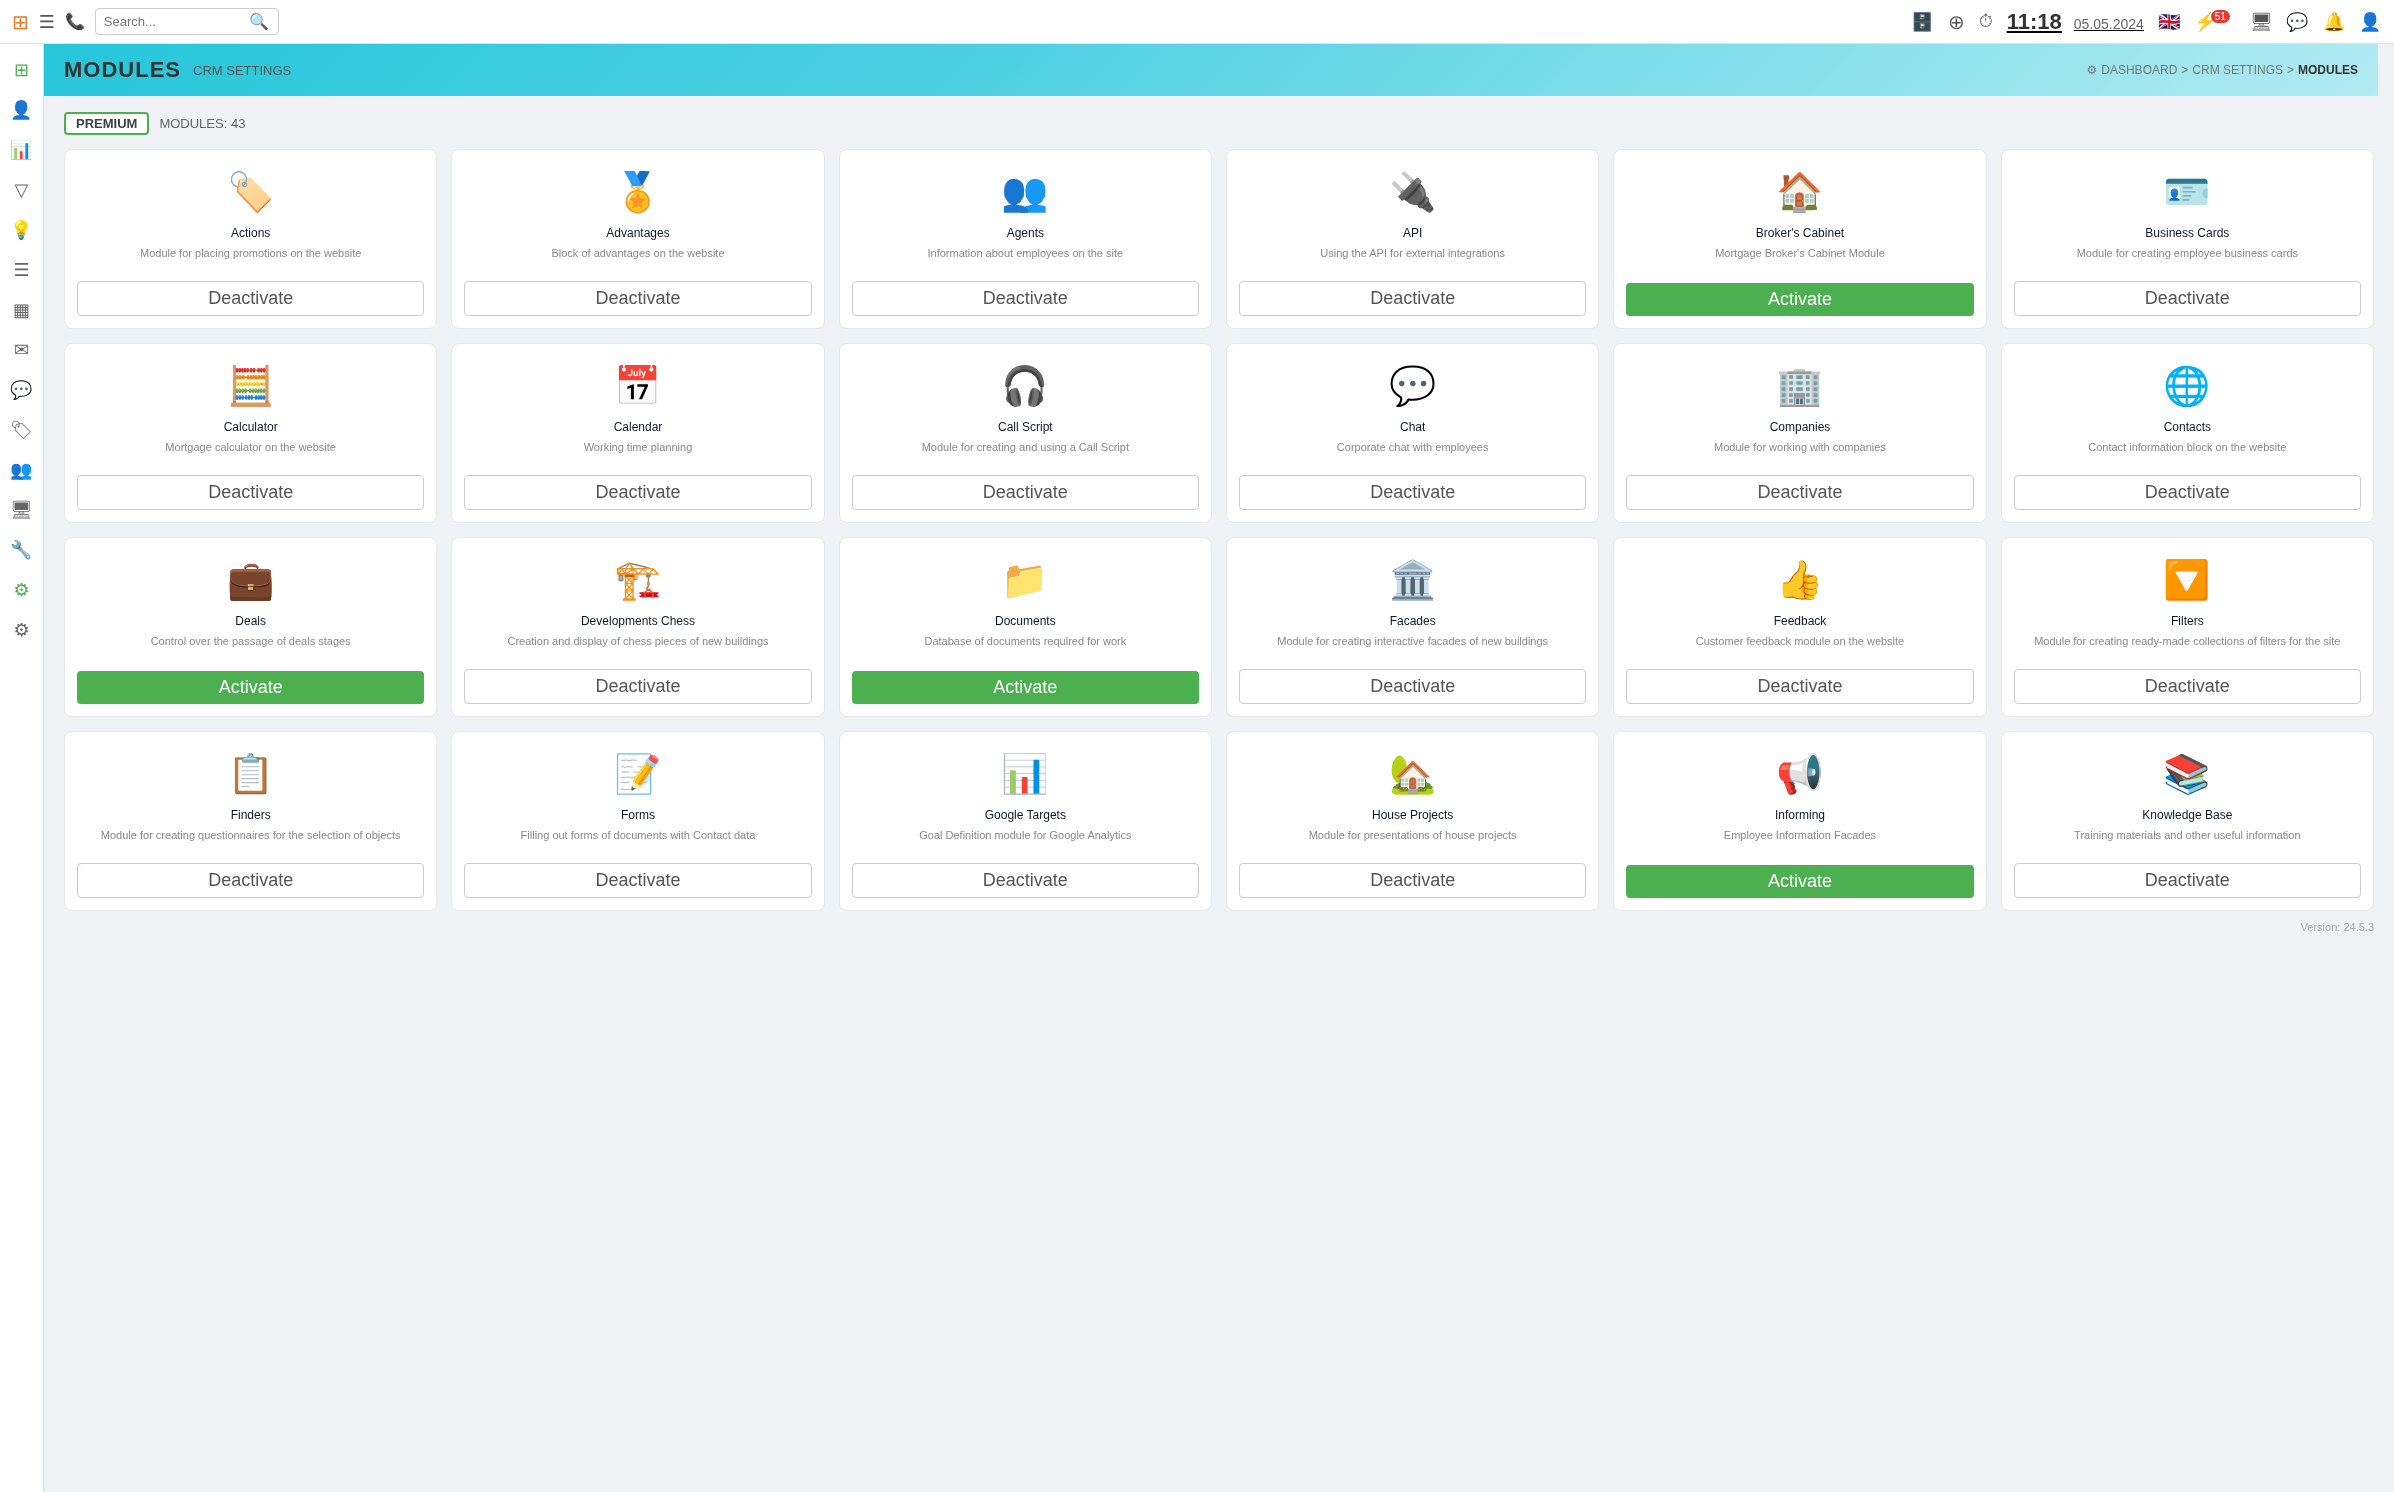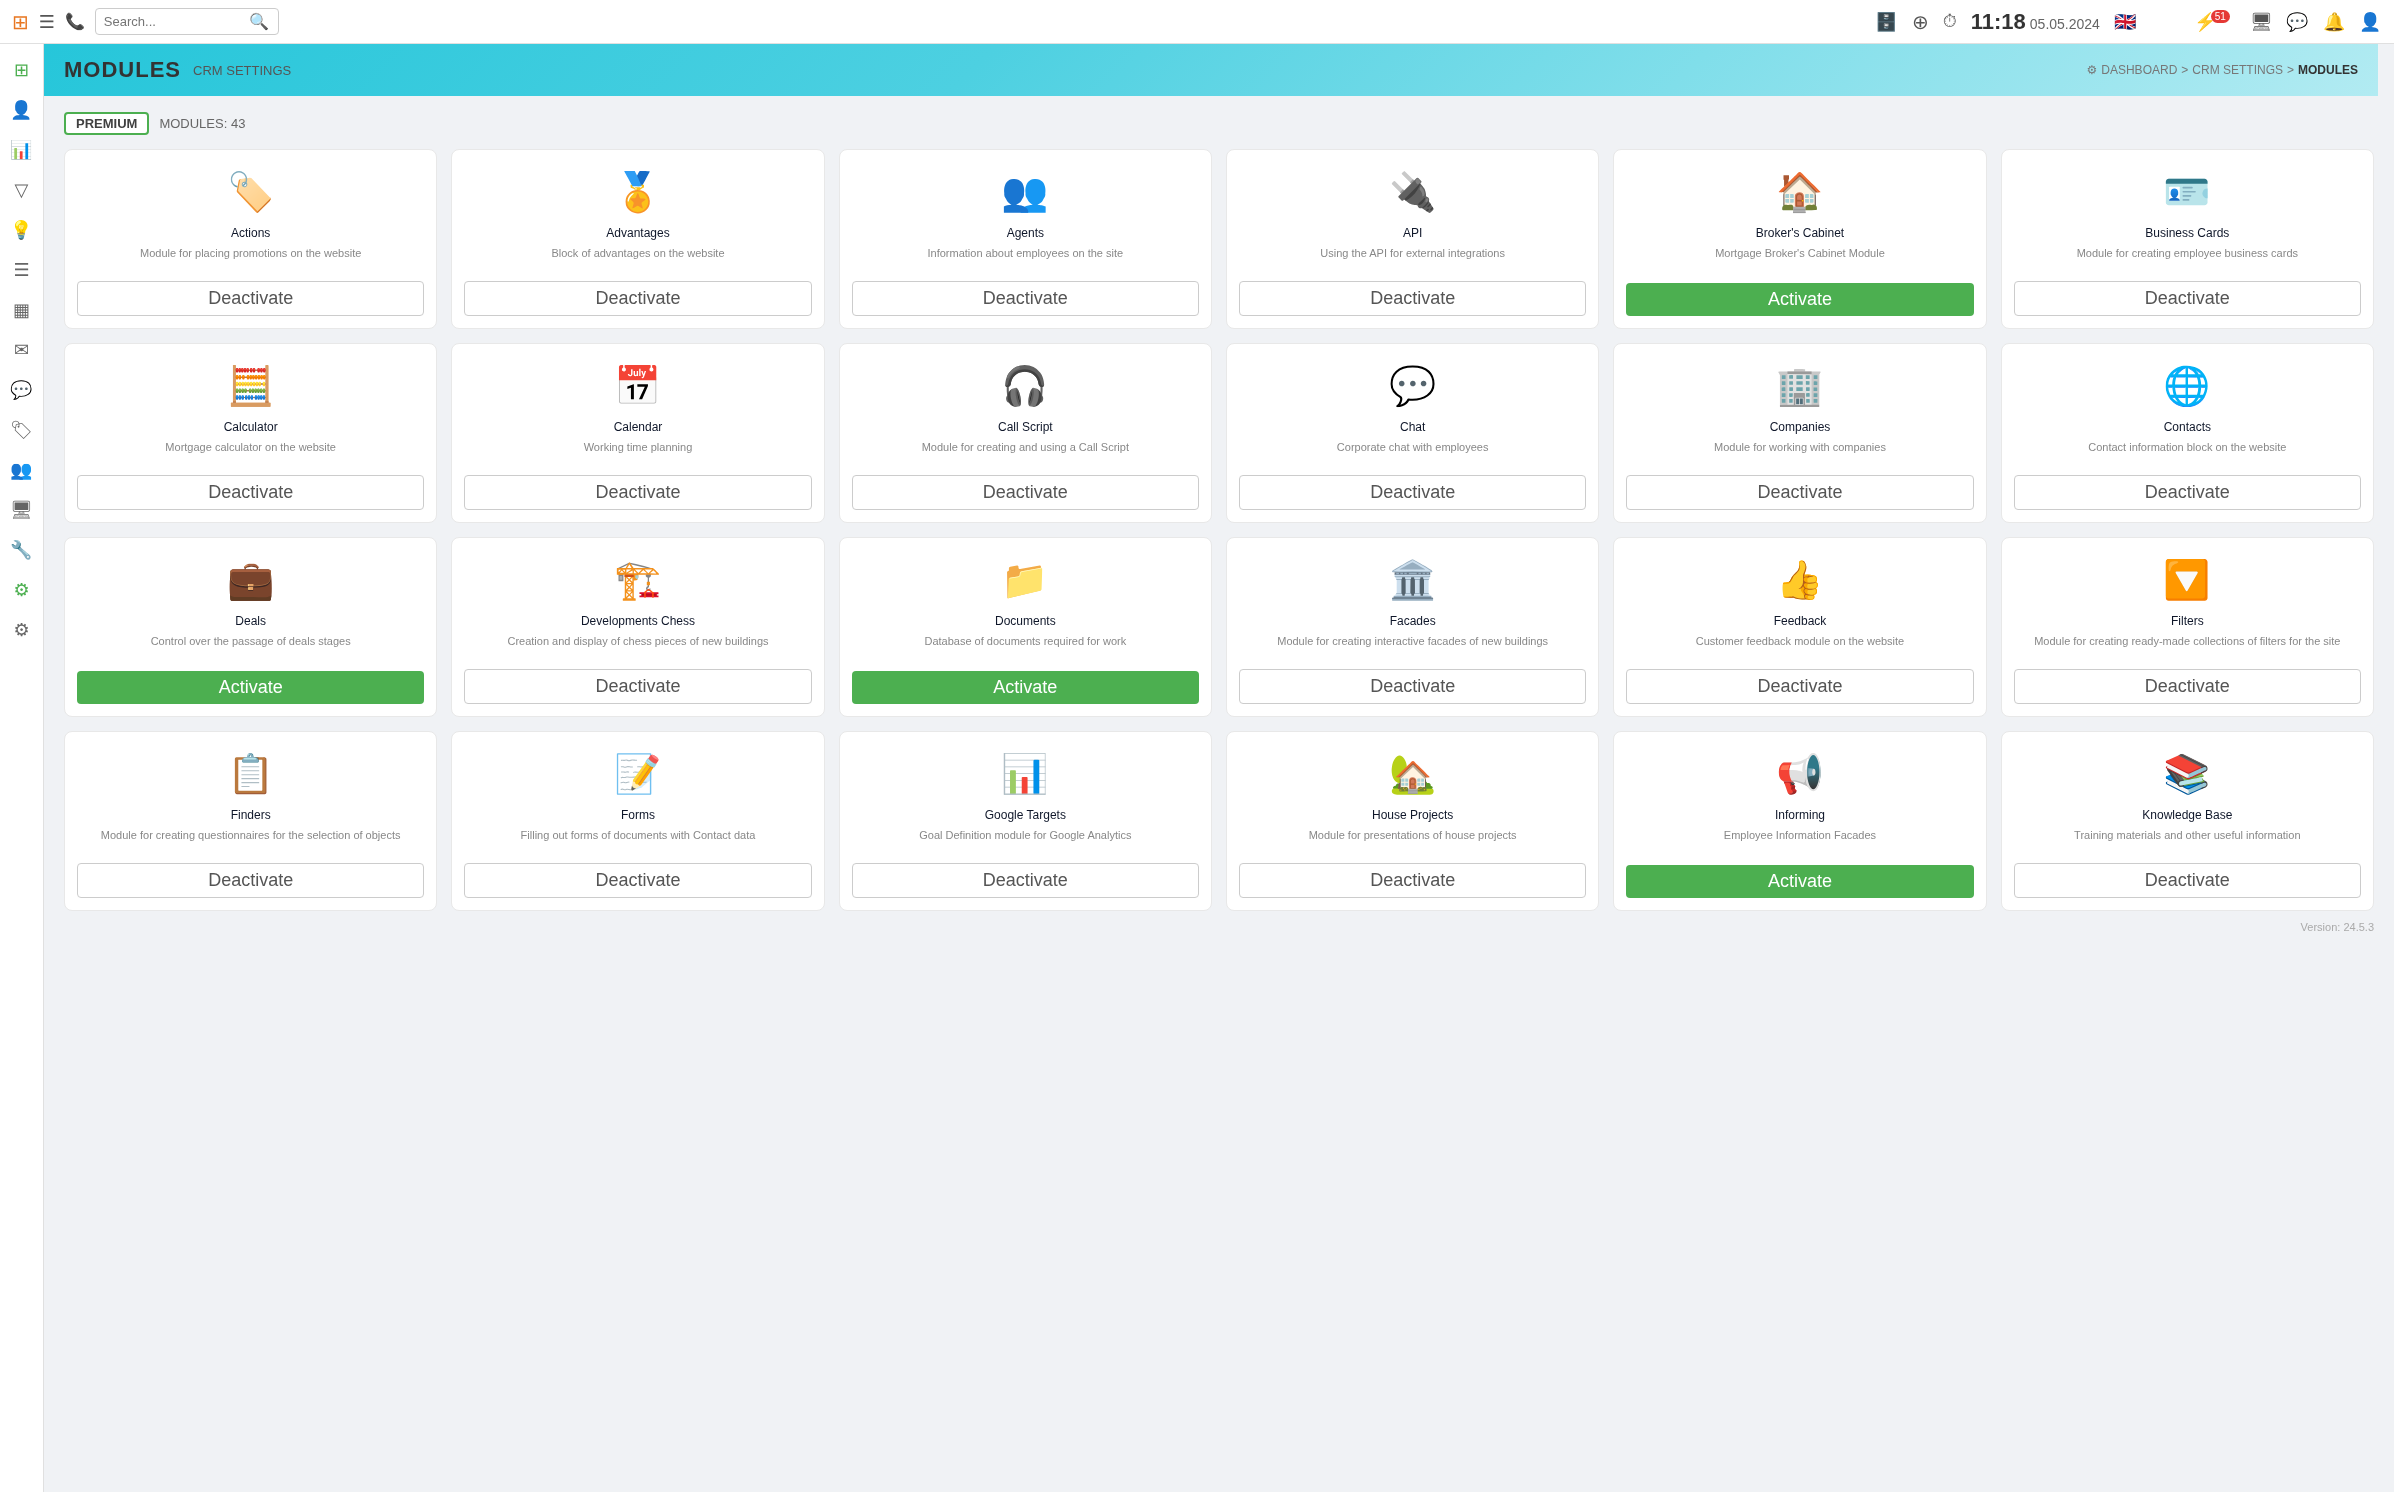--- a/index.html
+++ b/index.html
@@ -103,26 +103,26 @@
     <span style="font-size:16px;cursor:pointer;color:#555;">📞</span>
     <div class="topbar-search">
       <input type="text" placeholder="Search..." style="">
       <span style="color:#aaa;cursor:pointer;">🔍</span>
     </div>
   </div>
   <div class="topbar-right">
     <span style="font-size:18px;color:#555;cursor:pointer;">🗄️</span>
     <span style="font-size:20px;color:#555;cursor:pointer;">⊕</span>
     <span style="font-size:18px;color:#555;cursor:pointer;">⏱</span>
-    <div style="display:flex;align-items:baseline;gap:4px;">
+    <div style="display:flex;align-items:baseline;gap:12px;text-decoration:underline;">
       <span class="topbar-time">11:18</span>
       <span class="topbar-date">05.05.2024</span>
     </div>
     <span style="font-size:18px;cursor:pointer;">🇬🇧</span>
-    <span style="font-size:18px;cursor:pointer;position:relative;margin-left:44px;">
+    <span style="font-size:18px;cursor:pointer;position:relative;">
       ⚡<span class="badge-red">51</span>
     </span>
     <span style="font-size:18px;color:#555;cursor:pointer;">🖥</span>
     <span style="font-size:18px;color:#555;cursor:pointer;">💬</span>
     <span style="font-size:18px;color:#555;cursor:pointer;">🔔</span>
     <span style="font-size:18px;color:#555;cursor:pointer;">👤</span>
   </div>
 </div>
 
 <div class="sidebar">

